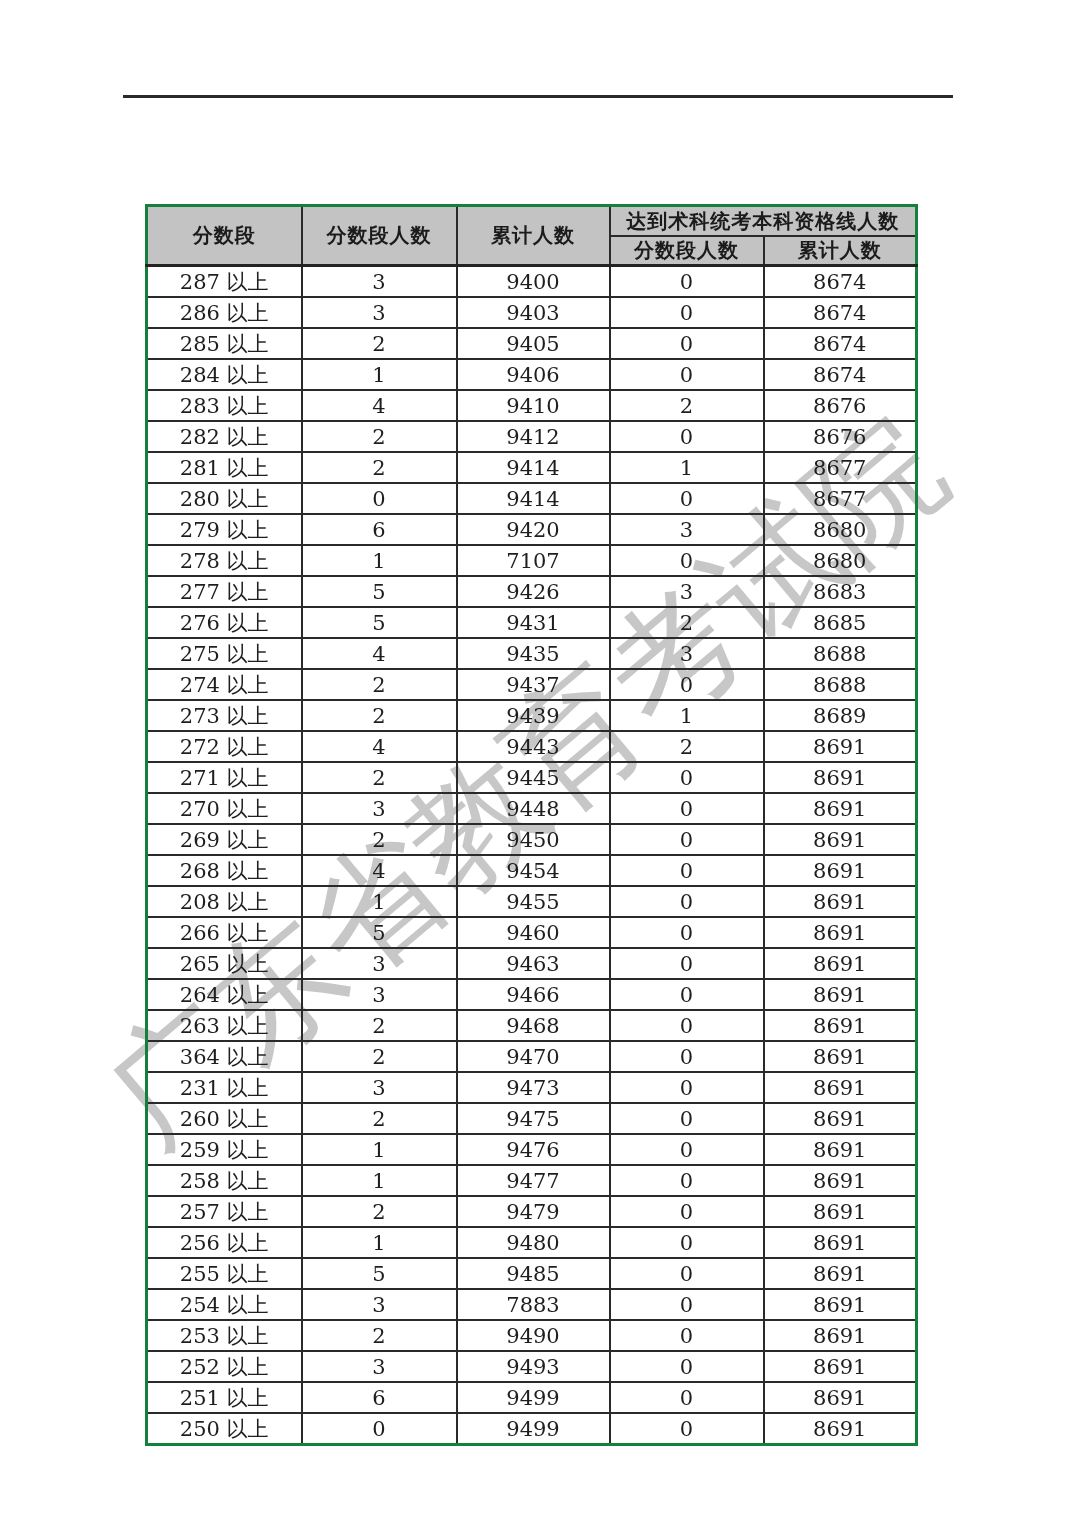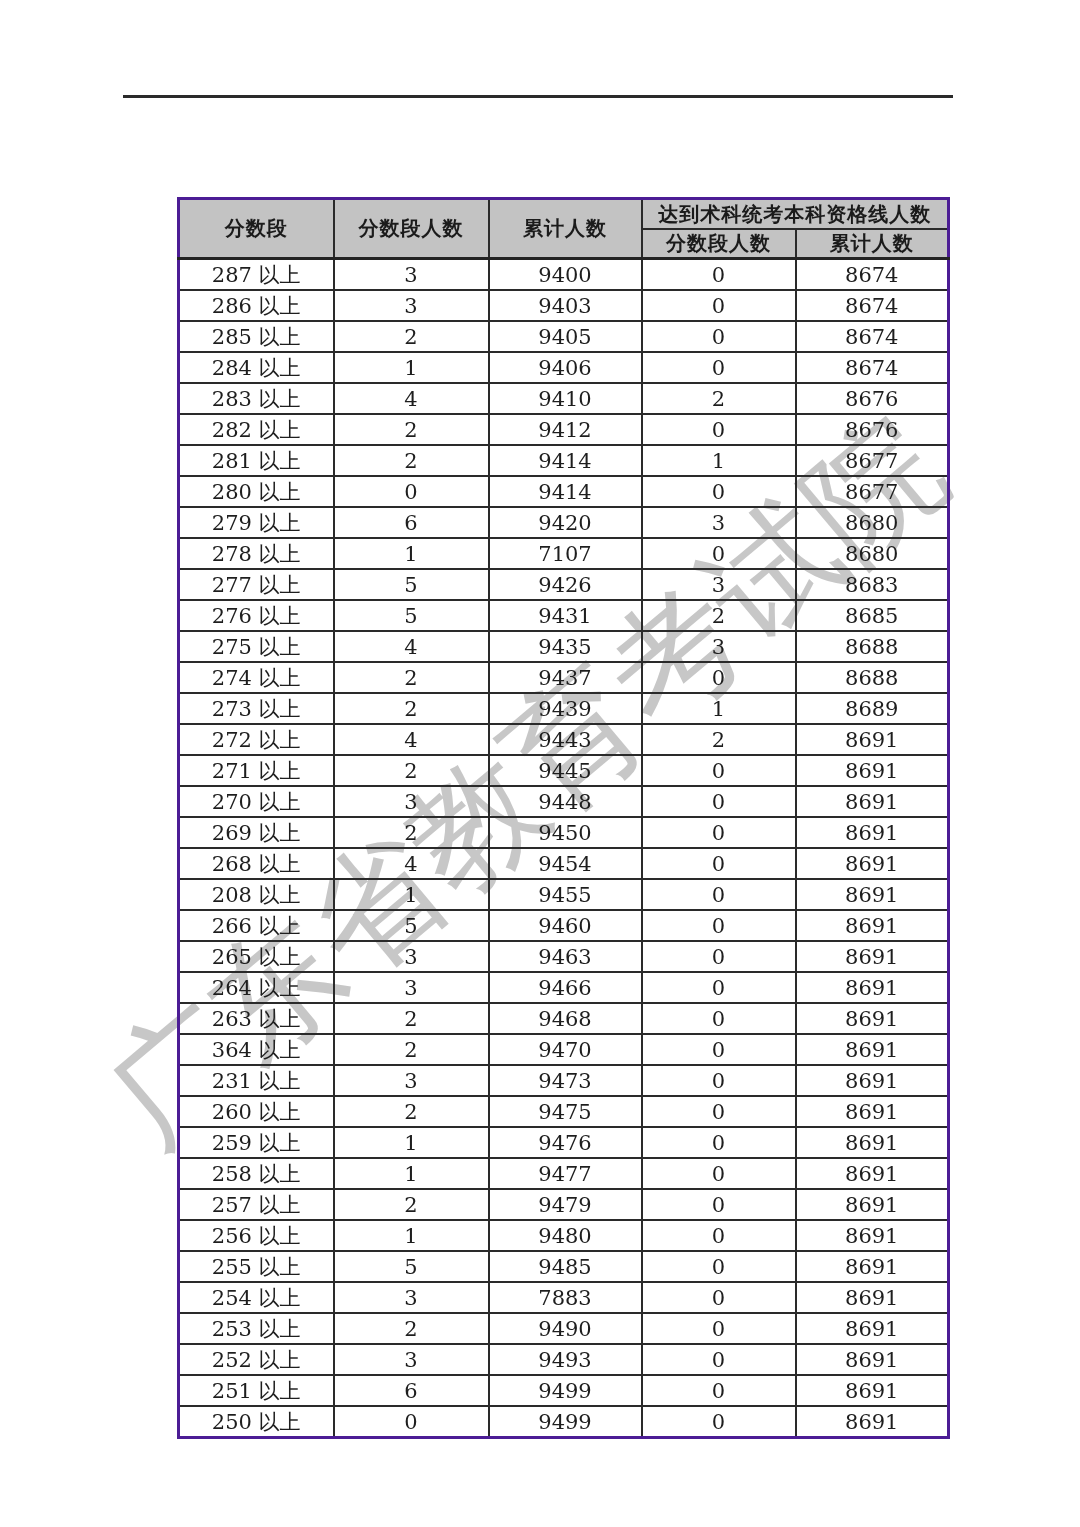--- a/index.html
+++ b/index.html
@@ -34,27 +34,26 @@
     white-space: nowrap;
     color: rgba(138, 138, 138, 0.48);
     letter-spacing: 0px;
     z-index: 0;
     pointer-events: none;
     font-family: "DejaVu Serif", "Liberation Serif", serif;
   }
   table.score-table {
     position: absolute;
     left: 145px;
-    top: 197px;
+    top: 204px;
     width: 770px;
     border-collapse: collapse;
     table-layout: fixed;
     z-index: 1;
-    border: 3px solid #4c1d95;
-    margin-left: 32px;
+    border: 3px solid #15803d;
   }
   table.score-table th,
   table.score-table td {
     border: 2px solid #2a2a2a;
     text-align: center;
     vertical-align: middle;
     padding: 0;
     overflow: hidden;
   }
   table.score-table thead {

